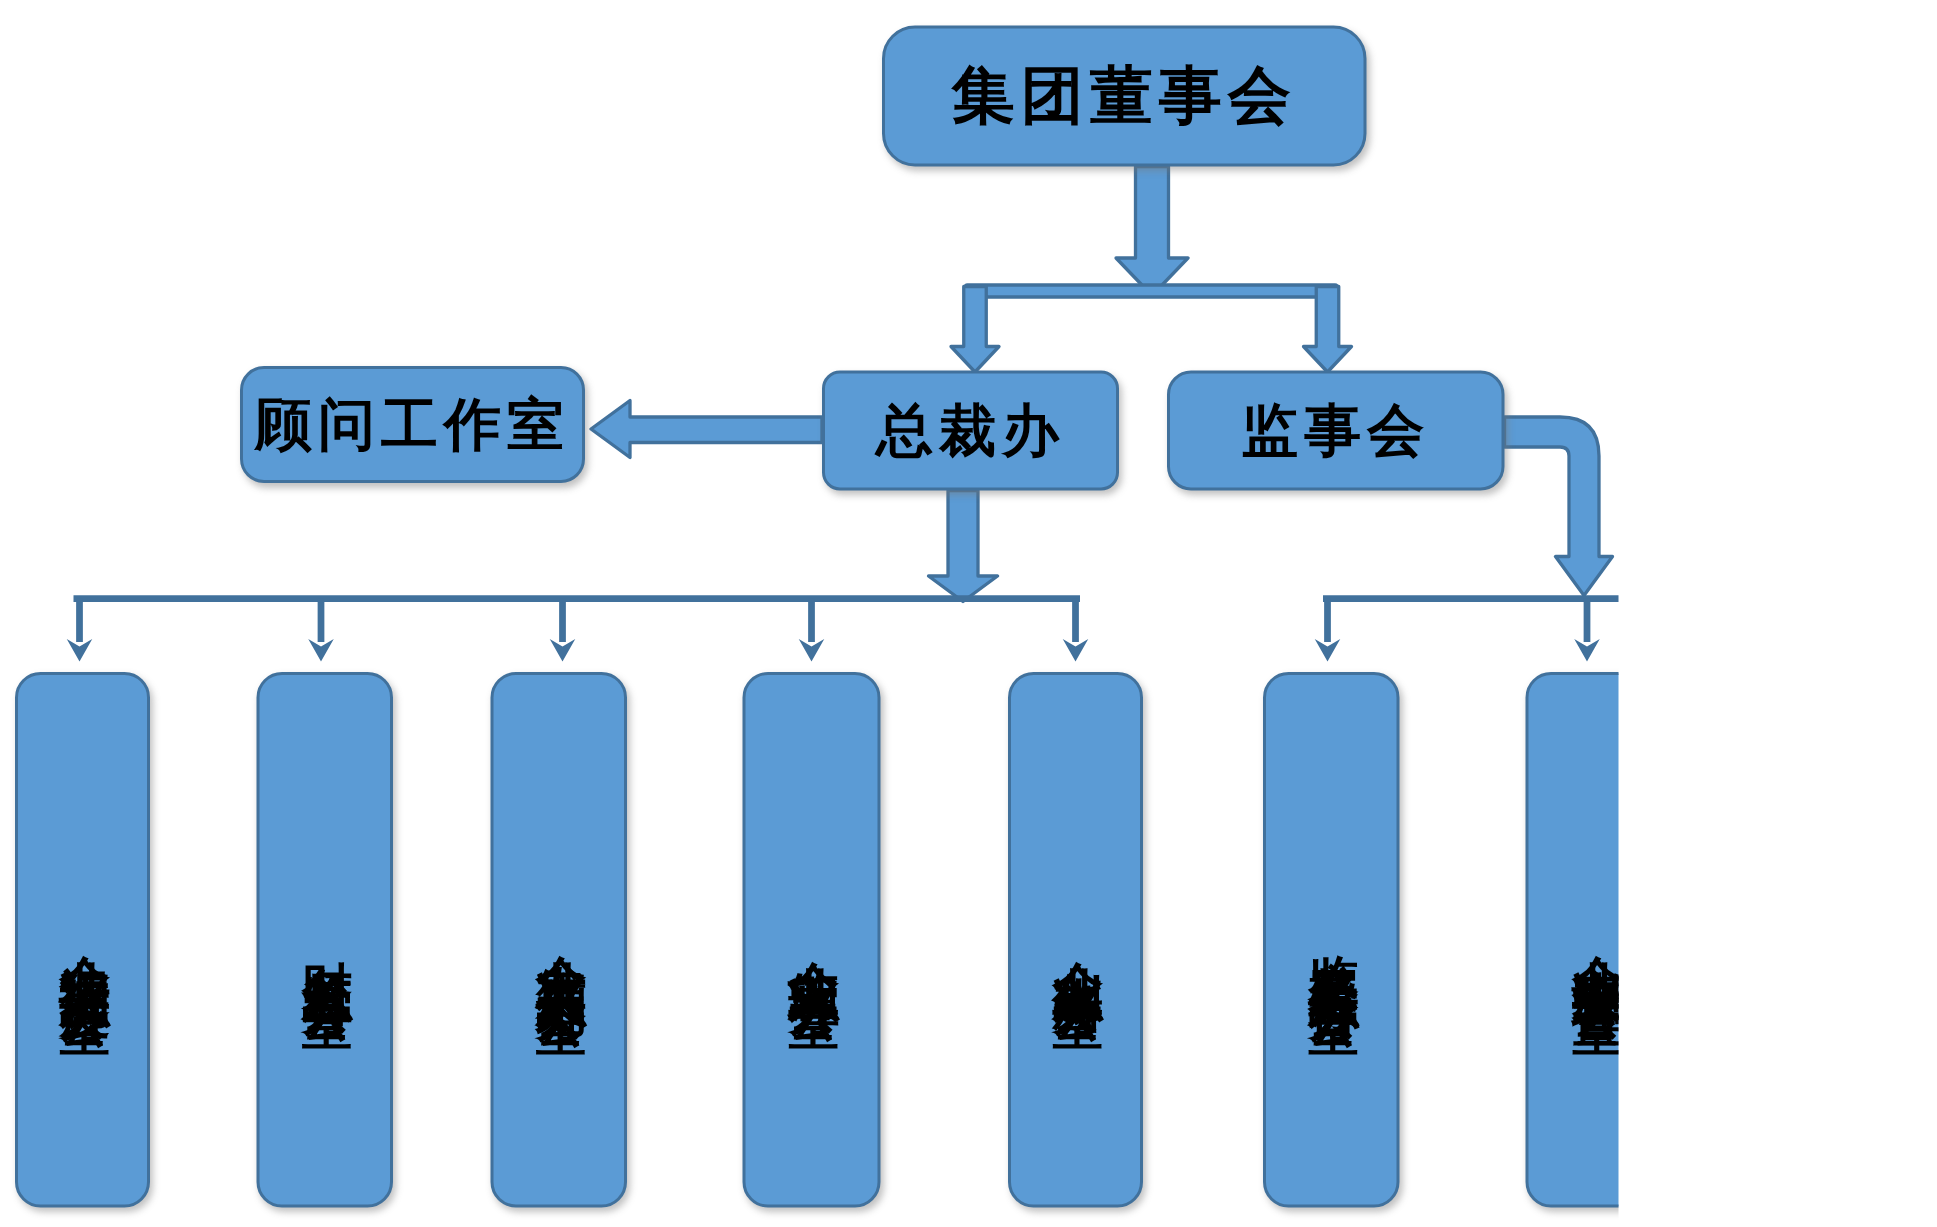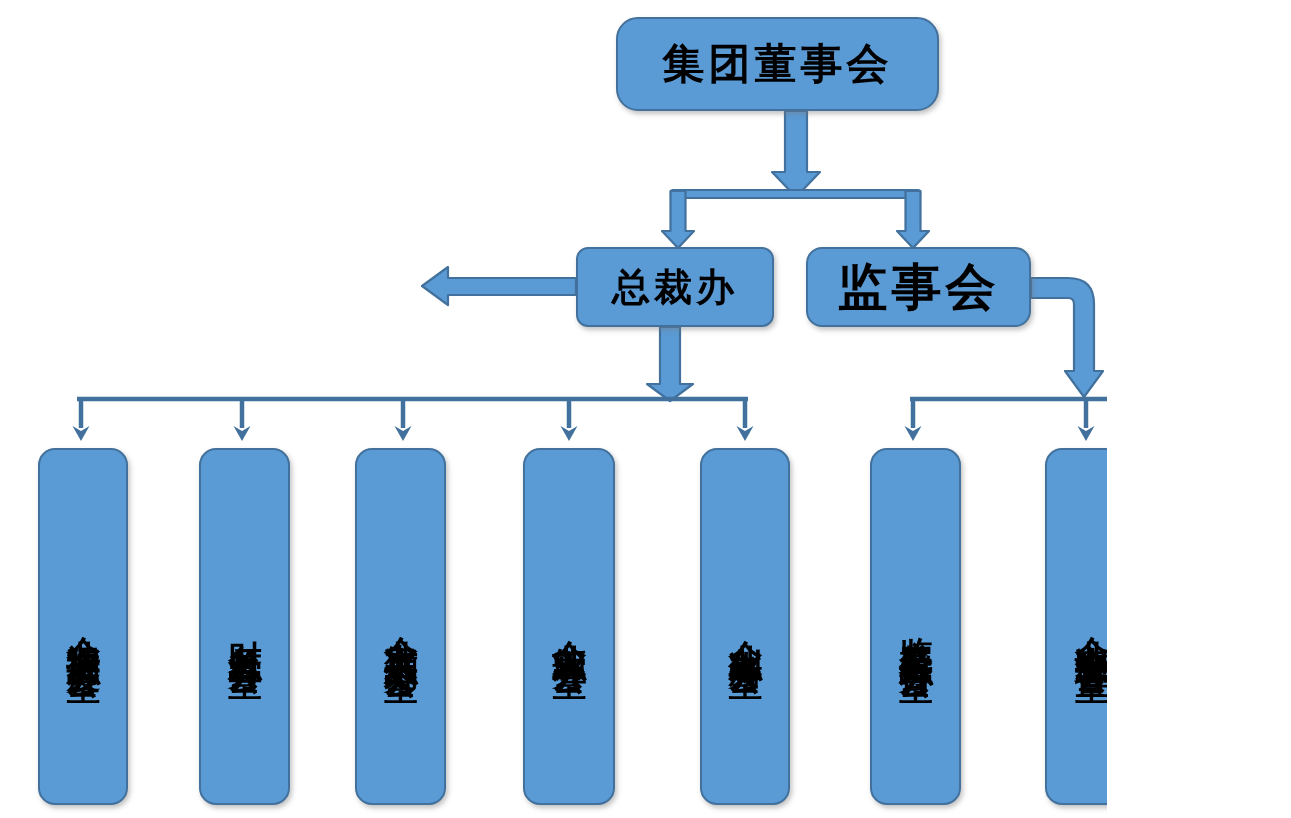--- a/index.html
+++ b/index.html
@@ -1,37 +1,37 @@
 <!DOCTYPE html>
 <html style="--fill: #5B9BD5; --border: #41719C; --text: #000000; --bg: #ffffff;"><head>
 <meta charset="utf-8">
 <style>
   :root { --fill:#5B9BD5; --border:#41719C; --text:#000000; --bg:#ffffff; }
   * { box-sizing: border-box; }
   html,body { margin:0; padding:0; background:var(--bg); }
   #stage {
     position:relative; width:1079px; height:818px; background:var(--bg);
-    font-family:"Liberation Serif","DejaVu Serif",serif; overflow:hidden;margin-left:28px;
+    font-family:"Liberation Serif","DejaVu Serif",serif; overflow:hidden;
   }
   #connectors { position:absolute; left:0; top:0; width:1291px; height:818px; }
   .thick { fill:var(--fill); stroke:var(--border); stroke-width:2.2px; stroke-linejoin:round; }
   .thinline { stroke:var(--border); stroke-width:4.5px; fill:none; }
   .head { fill:var(--border); stroke:none; }
   .node {
     position:absolute; background:var(--fill); border:2.5px solid var(--border);
     display:flex; align-items:center; justify-content:center;
     color:var(--text); font-weight:bold; text-align:center;
     box-shadow:2px 3px 5px rgba(120,120,120,0.45);
   }
   .h-node { border-radius:16px; }
   .h-node span { letter-spacing:4px; white-space:nowrap; }
   #node-board { left:588px; top:17px; width:323px; height:94px; font-size:42px; border-radius:22px; }
   #node-advisor { left:160px; top:244px; width:230px; height:78px; font-size:38px; }
   #node-president { left:548px; top:247px; width:198px; height:80px; font-size:38px;border-radius:12px; }
-  #node-supervisory { left:778px; top:247px; width:225px; height:80px; font-size:50px; }
+  #node-supervisory { left:778px; top:247px; width:225px; height:80px; font-size:38px; }
   .v-node { top:448px; height:357px; border-radius:17px; }
   .v-node span {
     writing-mode:vertical-rl; text-orientation:upright;
     font-size:34px; letter-spacing:4px; line-height:1;
   }
   #node-dept-1 { left:10px;   width:90px; }
   #node-dept-2 { left:171px;  width:91px; }
   #node-dept-3 { left:327px;  width:91px; }
   #node-dept-4 { left:495px;  width:92px; }
   #node-dept-5 { left:672px;  width:90px; }
@@ -80,20 +80,23 @@
       <path class="thinline" d="M1058,399 L1058,428"></path>
       <path class="head" d="M1049.5,426 L1058,441 L1066.5,426 L1058,431 Z"></path>
       <path class="thinline" d="M1224,399 L1224,428"></path>
       <path class="head" d="M1215.5,426 L1224,441 L1232.5,426 L1224,431 Z"></path>
     </g>
   </svg>
 
   <div class="node h-node" id="node-board">
     <span>集团董事会</span>
   </div>
+  <div class="node h-node" id="node-advisor">
+    <span>顾问工作室</span>
+  </div>
   <div class="node h-node" id="node-president">
     <span>总裁办</span>
   </div>
   <div class="node h-node" id="node-supervisory">
     <span>监事会</span>
   </div>
 
   <div class="node v-node" id="node-dept-1">
     <span>企业运行调度办公室</span>
   </div>

